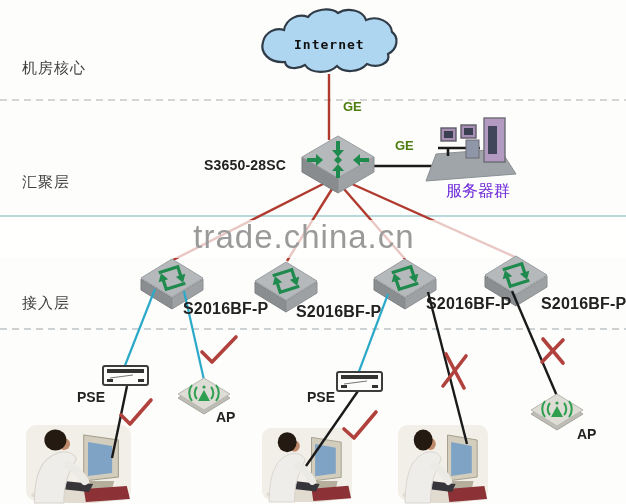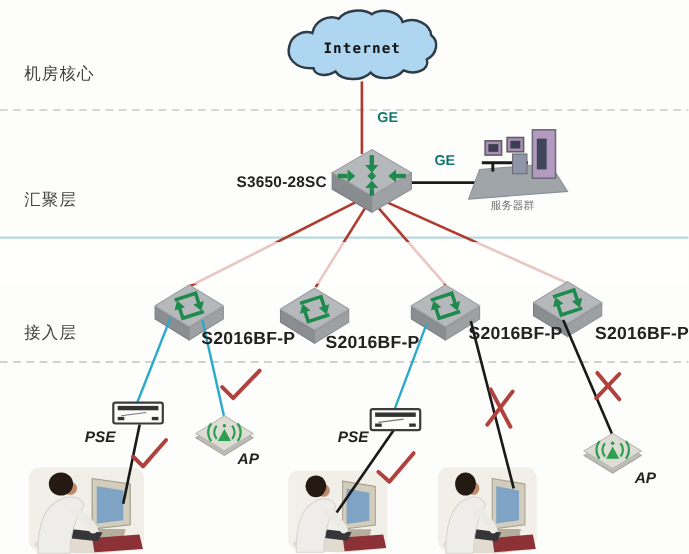--- a/index.html
+++ b/index.html
@@ -6,22 +6,22 @@
   body{
     width:626px;height:504px;position:relative;overflow:hidden;
     background:#fdfdfb;
     font-family:"Liberation Sans", sans-serif;
   }
   #stage{position:absolute;left:0;top:0;width:626px;height:504px;}
   svg{position:absolute;left:0;top:0;}
   .lbl{position:absolute;color:#3a3a3a;white-space:nowrap;line-height:1.1;}
   .layer-lbl{font-size:15px;color:#414141;letter-spacing:1px;}
   .model-lbl{font-size:16px;color:#222;font-weight:bold;letter-spacing:0.2px;}
-  .ge-lbl{font-size:13px;color:#0f766e;font-weight:bold;}
-  .dev-lbl{font-size:14px;color:#222;font-weight:bold;font-style:italic;}
+  .ge-lbl{font-size:13px;color:#4d7c0f;font-weight:bold;}
+  .dev-lbl{font-size:14px;color:#222;font-weight:bold;}
   .internet-lbl{
     font-family:"DejaVu Sans Mono", monospace;
     font-size:13px;color:#101010;font-weight:bold;letter-spacing:1px;
   }
   .watermark{
     position:absolute;left:0;top:218px;width:608px;text-align:center;
     font-size:33px;color:#9a9a9a;letter-spacing:1px;
     font-family:"Liberation Sans", sans-serif;
   }
 </style>
@@ -192,32 +192,33 @@
       <line x1="446" y1="354" x2="464" y2="388"></line>
       <line x1="466" y1="356" x2="443" y2="386"></line>
     </g>
     <g>
       <line x1="543" y1="339" x2="563" y2="363"></line>
       <line x1="563" y1="340" x2="542" y2="362"></line>
     </g>
   </g>
 </svg>
 
+<div class="watermark">trade.china.cn</div>
 
 <div class="lbl layer-lbl" style="left:22px;top:60px;">机房核心</div>
 <div class="lbl layer-lbl" style="left:22px;top:174px;">汇聚层</div>
 <div class="lbl layer-lbl" style="left:22px;top:295px;font-family:Liberation Serif, serif;">接入层</div>
 
 <div class="lbl internet-lbl" style="left:294px;top:38px;">Internet</div>
 
 <div class="lbl ge-lbl" style="left:343px;top:100px;">GE</div>
 <div class="lbl ge-lbl" style="left:395px;top:139px;">GE</div>
 
-<div class="lbl model-lbl" style="left:215px;top:158px;font-size:14px;">S3650-28SC</div>
-<div class="lbl" style="left:446px;top:182px;font-size:10px;color:#737373;">服务器群</div>
+<div class="lbl model-lbl" style="left:204px;top:158px;font-size:14px;">S3650-28SC</div>
+<div class="lbl" style="left:446px;top:182px;font-size:16px;color:#6d28d9;">服务器群</div>
 
 <div class="lbl model-lbl" style="left:183px;top:300px;">S2016BF-P</div>
 <div class="lbl model-lbl" style="left:296px;top:303px;">S2016BF-P</div>
 <div class="lbl model-lbl" style="left:426px;top:295px;">S2016BF-P</div>
 <div class="lbl model-lbl" style="left:541px;top:295px;">S2016BF-P</div>
 
 <div class="lbl dev-lbl" style="left:77px;top:390px;">PSE</div>
 <div class="lbl dev-lbl" style="left:307px;top:390px;">PSE</div>
 
 <div class="lbl dev-lbl" style="left:216px;top:410px;">AP</div>

